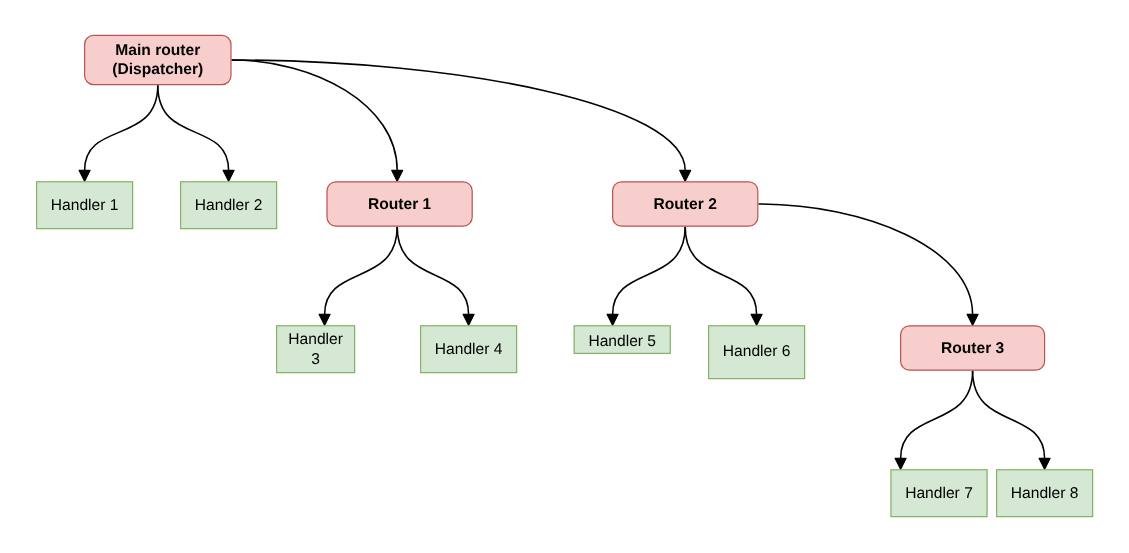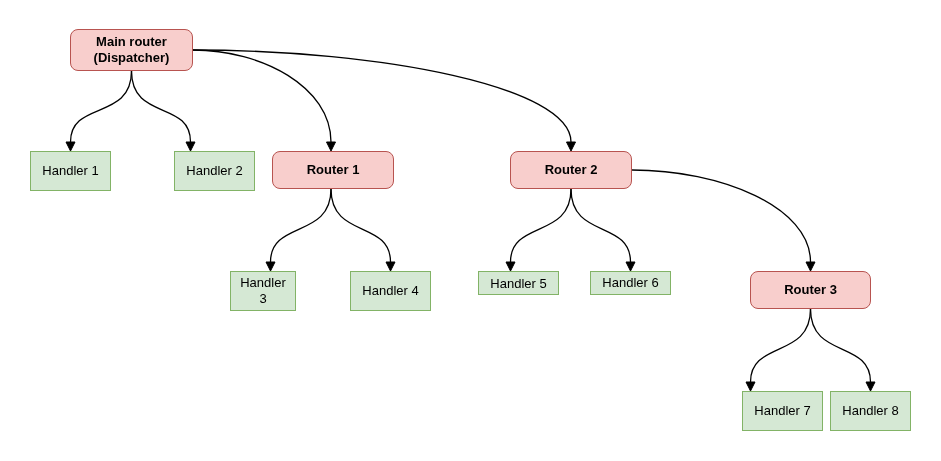--- a/index.html
+++ b/index.html
@@ -97,39 +97,39 @@
       <path d="M 810.5 309 C 810.5 359, 870.5 340, 870.5 382" class="edge"></path>
       <polygon points="866,382 875,382 870.5,391" class="arrowhead"></polygon>
     </svg>
   <div id="node-layer">
       <div class="node router" style="left: 70px; top: 29px; width: 123px; height: 42px;">
         <span class="node-label">Main router (Dispatcher)</span>
       </div>
       <div class="node handler" style="left: 30px; top: 151px; width: 81px; height: 40px;">
         <span class="node-label">Handler 1</span>
       </div>
-      <div class="node handler" style="left: 150px; top: 151px; width: 81px; height: 40px; margin-left: 24px;">
+      <div class="node handler" style="left: 150px; top: 151px; width: 81px; height: 40px;">
         <span class="node-label">Handler 2</span>
       </div>
       <div class="node router" style="left: 272px; top: 151px; width: 122px; height: 38px;">
         <span class="node-label">Router 1</span>
       </div>
       <div class="node router" style="left: 510px; top: 151px; width: 122px; height: 38px;">
         <span class="node-label">Router 2</span>
       </div>
       <div class="node handler" style="left: 230px; top: 271px; width: 66px; height: 40px;">
         <span class="node-label">Handler 3</span>
       </div>
       <div class="node handler" style="left: 350px; top: 271px; width: 81px; height: 40px;">
         <span class="node-label">Handler 4</span>
       </div>
       <div class="node handler" style="left: 478px; top: 271px; width: 81px; height: 24px; align-items: flex-end;">
         <span class="node-label">Handler 5</span>
       </div>
-      <div class="node handler" style="left: 590px; top: 271px; width: 81px; height: 24px;">
+      <div class="node handler" style="left: 590px; top: 271px; width: 81px; height: 45px;">
         <span class="node-label">Handler 6</span>
       </div>
       <div class="node router" style="left: 750px; top: 271px; width: 121px; height: 38px; text-align: center;">
         <span class="node-label">Router 3</span>
       </div>
       <div class="node handler" style="left: 710px; top: 391px; width: 81px; height: 40px; margin-left: 32px;">
         <span class="node-label">Handler 7</span>
       </div>
       <div class="node handler" style="left: 830px; top: 391px; width: 81px; height: 40px;">
         <span class="node-label">Handler 8</span>

